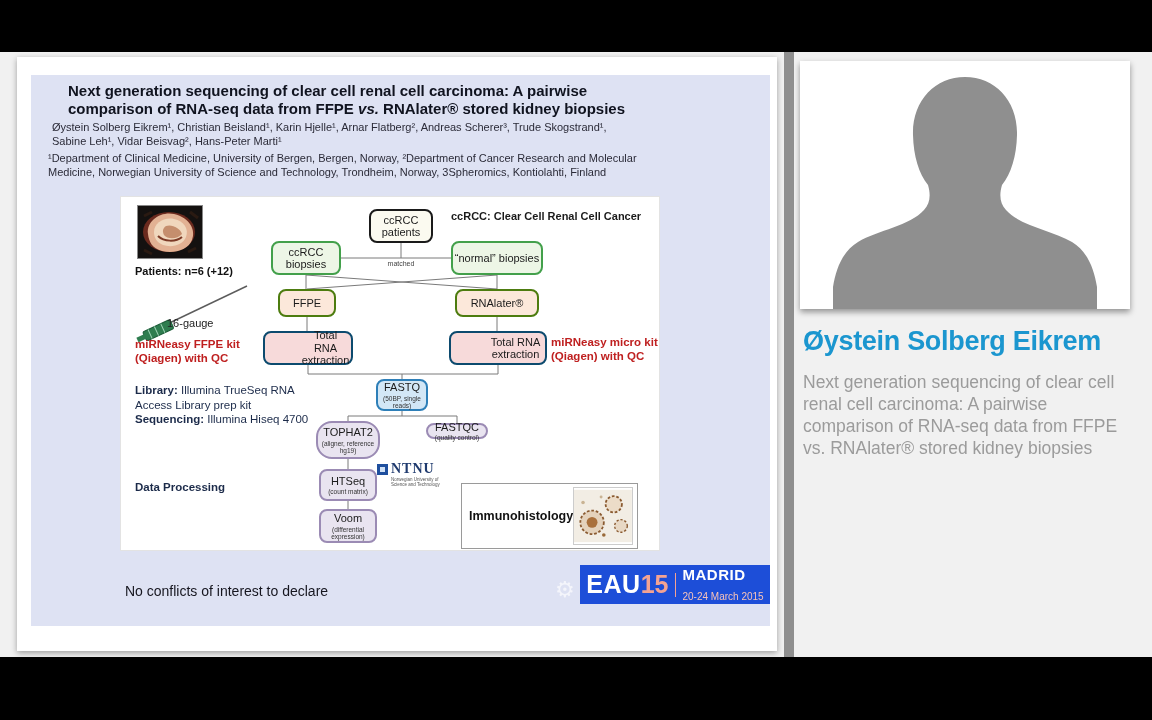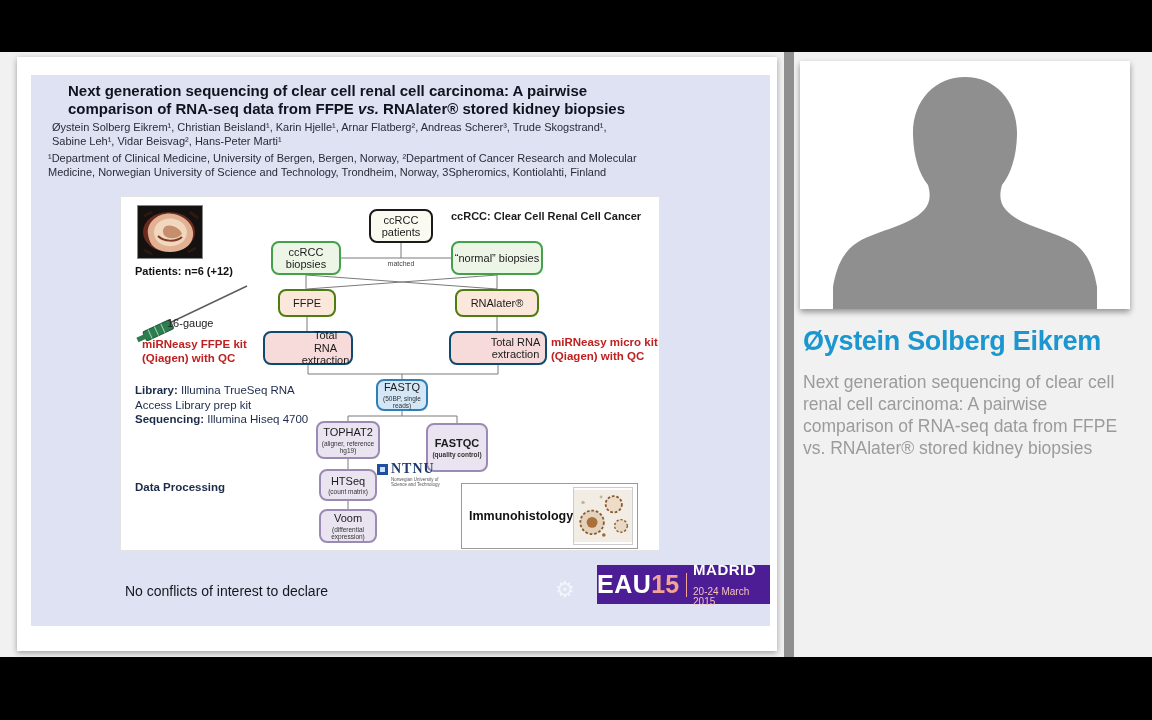--- a/index.html
+++ b/index.html
@@ -41,21 +41,21 @@
   .matched { position:absolute; left:250px; top:63px; width:60px; text-align:center;
              font-size:7px; color:#444; }
   .legend-note { position:absolute; left:330px; top:13px; font-size:11px; font-weight:bold; color:#1b1b1b; }
 
   .kidney { position:absolute; left:16px; top:8px; width:66px; height:54px; border:1px solid #888; background:#0d0d0d; }
   .patients-label { position:absolute; left:14px; top:68px; font-size:11px; font-weight:bold; color:#111; }
   .needle { position:absolute; left:10px; top:84px; }
   .gauge-label { position:absolute; left:46px; top:120px; font-size:11px; color:#222; }
 
   .red-note { position:absolute; font-size:11.5px; line-height:14px; font-weight:bold; color:#bf2020; }
-  .ffpe-note { left:21px; top:140px; width:142px; }
+  .ffpe-note { left:14px; top:140px; width:142px; }
   .micro-note { left:430px; top:138px; width:112px; }
 
   .lib-block { position:absolute; left:14px; top:186px; width:176px;
                font-size:11.5px; line-height:14.5px; color:#1c2b4a; }
   .lib-block b { font-weight:bold; }
   .dp-label { position:absolute; left:14px; top:284px; font-size:11.5px; font-weight:bold; color:#1c2b4a; }
 
   .ntnu { position:absolute; left:256px; top:264px; width:100px; }
   .ntnu-row { display:flex; align-items:center; gap:3px; }
   .ntnu-sq { width:11px; height:11px; background:#1f4f9e; position:relative; }
@@ -64,21 +64,21 @@
   .ntnu-sub { font-size:4.5px; line-height:5px; color:#555; margin-left:14px; width:60px; }
 
   .immuno { position:absolute; left:340px; top:286px; width:177px; height:66px;
             background:#fff; border:1px solid #9a9a9a; display:flex; align-items:center; }
   .immuno-label { font-size:12.5px; font-weight:bold; color:#111; margin-left:7px; flex:1; }
   .histo { width:64px; height:58px; margin-right:4px; border:1px solid #ccc; }
 
   
   .disclosure { position:absolute; left:94px; top:508px; font-size:14px; color:#16161f; }
   .gear-mark { position:absolute; left:524px; top:502px; font-size:22px; color:rgba(255,255,255,.65); }
-  .eau-logo { position:absolute; right:0; top:490px; width:173px; height:39px; background:#4c1d95;
+  .eau-logo { position:absolute; right:0; top:490px; width:190px; height:39px; background:#1d4ed8;
               display:flex; align-items:center; justify-content:center; color:#fff; }
   .eau-word { font-size:25px; font-weight:bold; letter-spacing:.5px; }
   .eau-year { font-size:25px; font-weight:bold; color:#f4a393; }
   .eau-div { width:1px; height:24px; background:#f4a393; margin:0 6px 0 7px; }
   .eau-right { display:flex; flex-direction:column; line-height:1; }
   .eau-city { font-size:15px; font-weight:bold; letter-spacing:.5px; }
   .eau-dates { font-size:10px; color:#f8c3b8; margin-top:10px; }
 
   
   .panel-divider { position:absolute; left:784px; top:52px; width:10px; height:605px; background:#8f8f8f; }
@@ -168,25 +168,25 @@
         <div class="node n-green" style="left:330px; top:44px; width:92px; height:34px;">“normal” biopsies</div>
         <div class="matched">matched</div>
         <div class="node n-peach" style="left:157px; top:92px; width:58px; height:28px;">FFPE</div>
         <div class="node n-peach" style="left:334px; top:92px; width:84px; height:28px;">RNAlater®</div>
         <div class="node n-pink" style="left:142px; top:134px; width:90px; height:34px;">Total RNA extraction</div>
         <div class="node n-pink" style="left:328px; top:134px; width:98px; height:34px;">Total RNA extraction</div>
         <div class="node n-blue" style="left:255px; top:182px; width:52px; height:32px;">
           <span>FASTQ</span>
             <span class="sub">(50BP, single reads)</span>
         </div>
-        <div class="node n-purple" style="left:195px; top:224px; width:64px; height:38px;">
+        <div class="node n-purple" style="left:195px; top:224px; width:64px; height:38px;border-radius:16px;">
           <span>TOPHAT2</span>
             <span class="sub">(aligner, reference hg19)</span>
         </div>
-        <div class="node n-purple" style="left:305px; top:226px; width:62px; height:49px;font-weight:bold;">
+        <div class="node n-purple" style="left:305px; top:226px; width:62px; height:16px;">
           <span>FASTQC</span>
             <span class="sub">(quality control)</span>
         </div>
         <div class="node n-purple" style="left:198px; top:272px; width:58px; height:32px;">
           <span>HTSeq</span>
             <span class="sub">(count matrix)</span>
         </div>
         <div class="node n-purple" style="left:198px; top:312px; width:58px; height:34px;">
           <span>Voom</span>
             <span class="sub">(differential expression)</span>

